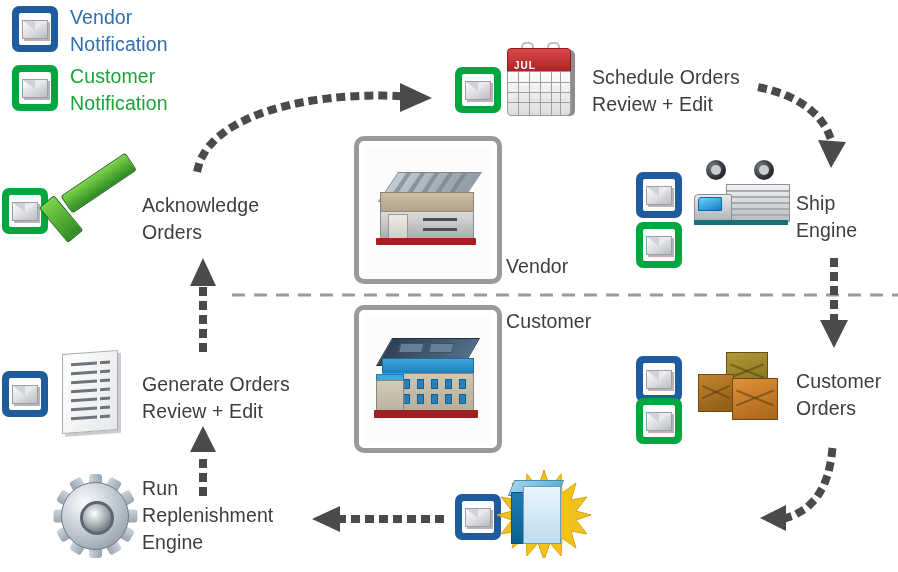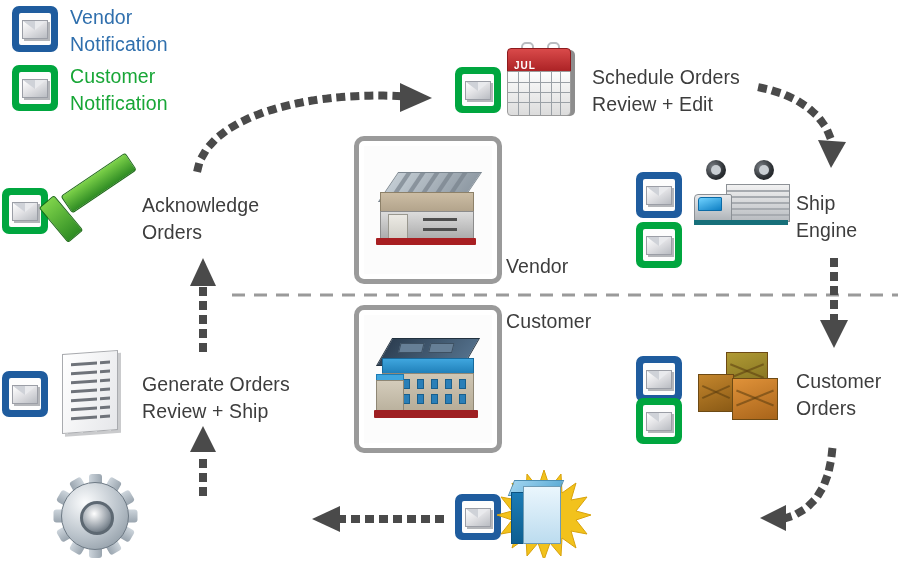--- a/index.html
+++ b/index.html
@@ -414,20 +414,23 @@
       <span class="tooth" style="transform:rotate(0deg)"></span>
       <span class="tooth" style="transform:rotate(30deg)"></span>
       <span class="tooth" style="transform:rotate(60deg)"></span>
       <span class="tooth" style="transform:rotate(90deg)"></span>
       <span class="tooth" style="transform:rotate(120deg)"></span>
       <span class="tooth" style="transform:rotate(150deg)"></span>
       <span class="ring"></span>
       <span class="hole"></span>
     </span>
   </div>
+  <div class="lbl" style="left:142px;top:475px;">Run
+Replenishment
+Engine</div>
 
   <div class="badge blue" style="left:2px;top:371px;">
     <div class="inner">
         <span class="env">
       <span class="body"></span>
           <span class="flapL"></span>
           <span class="flapR"></span>
         </span>
       </div>
   </div>
@@ -445,21 +448,21 @@
         <i style="top:45px;width:26px"></i>
           <b style="top:45px"></b>
         <i style="top:54px;width:26px"></i>
           <b style="top:54px"></b>
         <i style="top:63px;width:26px"></i>
           <b style="top:63px"></b>
       </span>
     </span>
   </div>
   <div class="lbl" style="left:142px;top:371px;">Generate Orders
-Review + Ship</div>
+Review + Edit</div>
 
   <div class="badge green" style="left:2px;top:188px;">
     <div class="inner">
         <span class="env">
       <span class="body"></span>
           <span class="flapL"></span>
           <span class="flapR"></span>
         </span>
       </div>
   </div>

